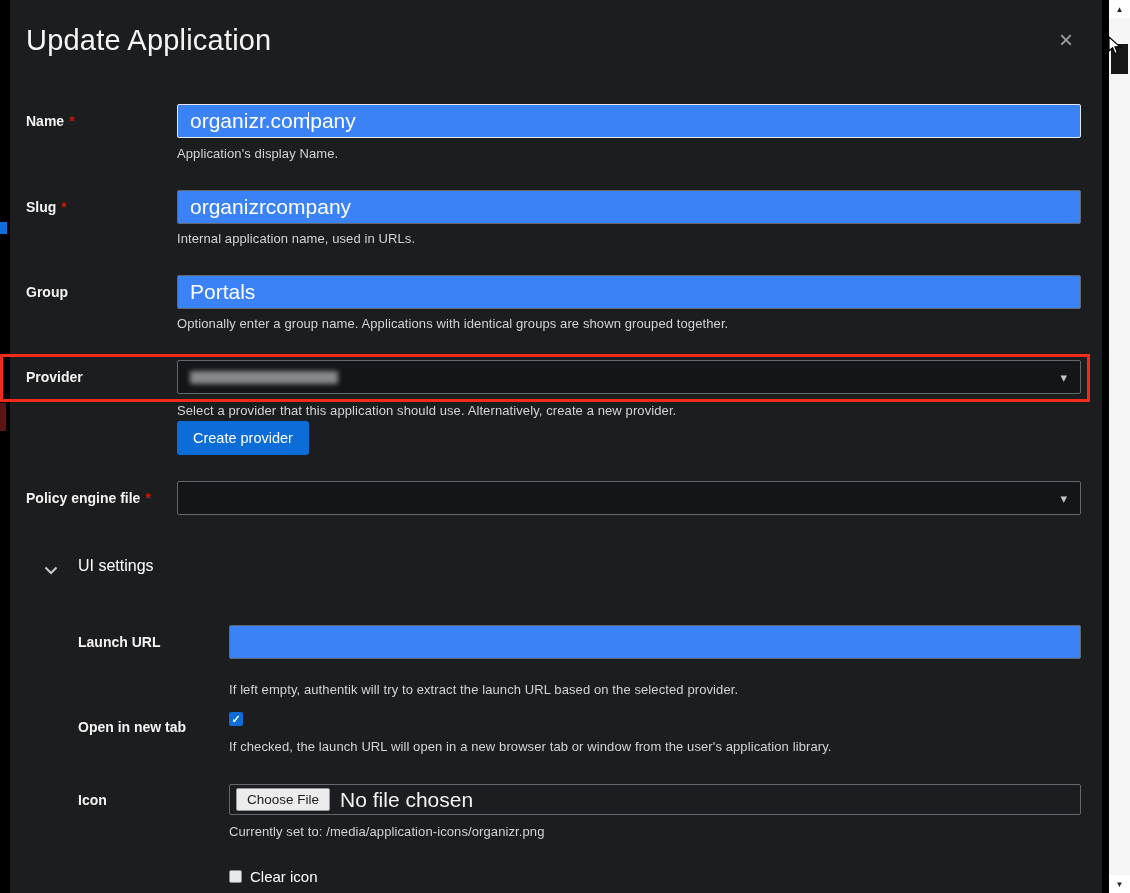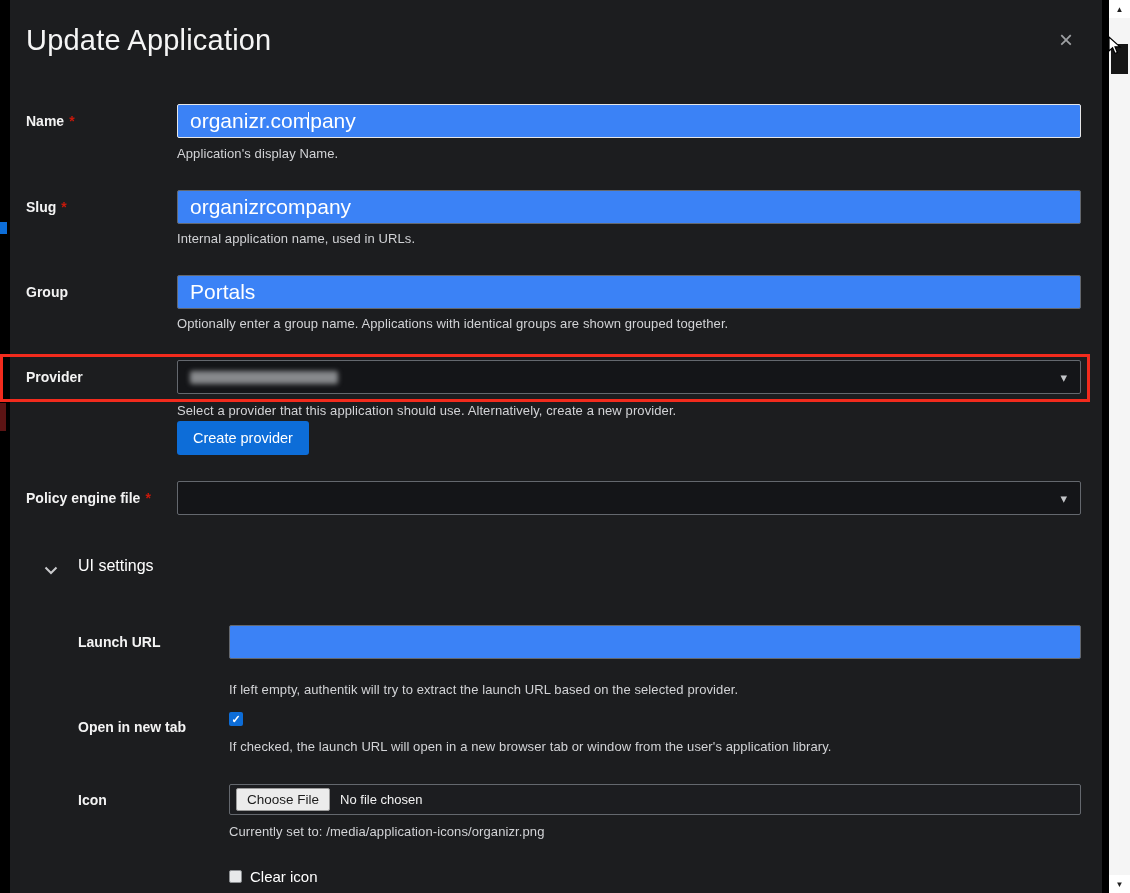--- a/index.html
+++ b/index.html
@@ -39,21 +39,21 @@
   .section-chevron { position:absolute; cursor:pointer; }
   .section-title { position:absolute; font-size:16px; color:#fff; cursor:pointer; }
 
   .checkbox { position:absolute; border-radius:2px; display:flex; align-items:center; justify-content:center; cursor:pointer; }
   .checkbox.checked { width:14px; height:14px; background:var(--accent,#0d6dd8); color:#fff; font-size:11px; font-weight:700; }
   .checkbox.unchecked { width:13px; height:13px; background:#e7e9ea; border:1px solid #8b8e91; }
   .cb-label { position:absolute; font-size:15px; color:#fff; }
 
   .file-row { position:absolute; height:31px; border:1px solid #64686e; background:#1c1d20; display:flex; align-items:center; padding:0 6px; gap:10px; border-radius:2px; }
   .file-btn { background:#ececec; color:#1b1b1b; font-size:13.5px; padding:3px 10px; border:1px solid #9a9a9a; border-radius:2px; cursor:pointer; white-space:nowrap; }
-  .file-status { color:#f2f2f2; font-size:13px; }
+  .file-status { color:#f2f2f2; font-size:21px; }
 
   .sb-track { position:absolute; left:1109px; top:0; width:21px; height:893px; background:#f5f5f5; cursor:pointer; }
   .sb-btn { position:absolute; left:1109px; width:21px; height:18px; background:#fff; color:#202020; display:flex; align-items:center; justify-content:center; font-size:8px; cursor:pointer; }
   .sb-thumb { position:absolute; left:1111px; top:44px; width:17px; height:30px; background:#161616; cursor:grab; }
 
   .frag { position:absolute; left:0; pointer-events:none; }
   .cursor { position:absolute; left:1108px; top:36px; z-index:10; pointer-events:none; }
 </style>
 </head>
 <body>

